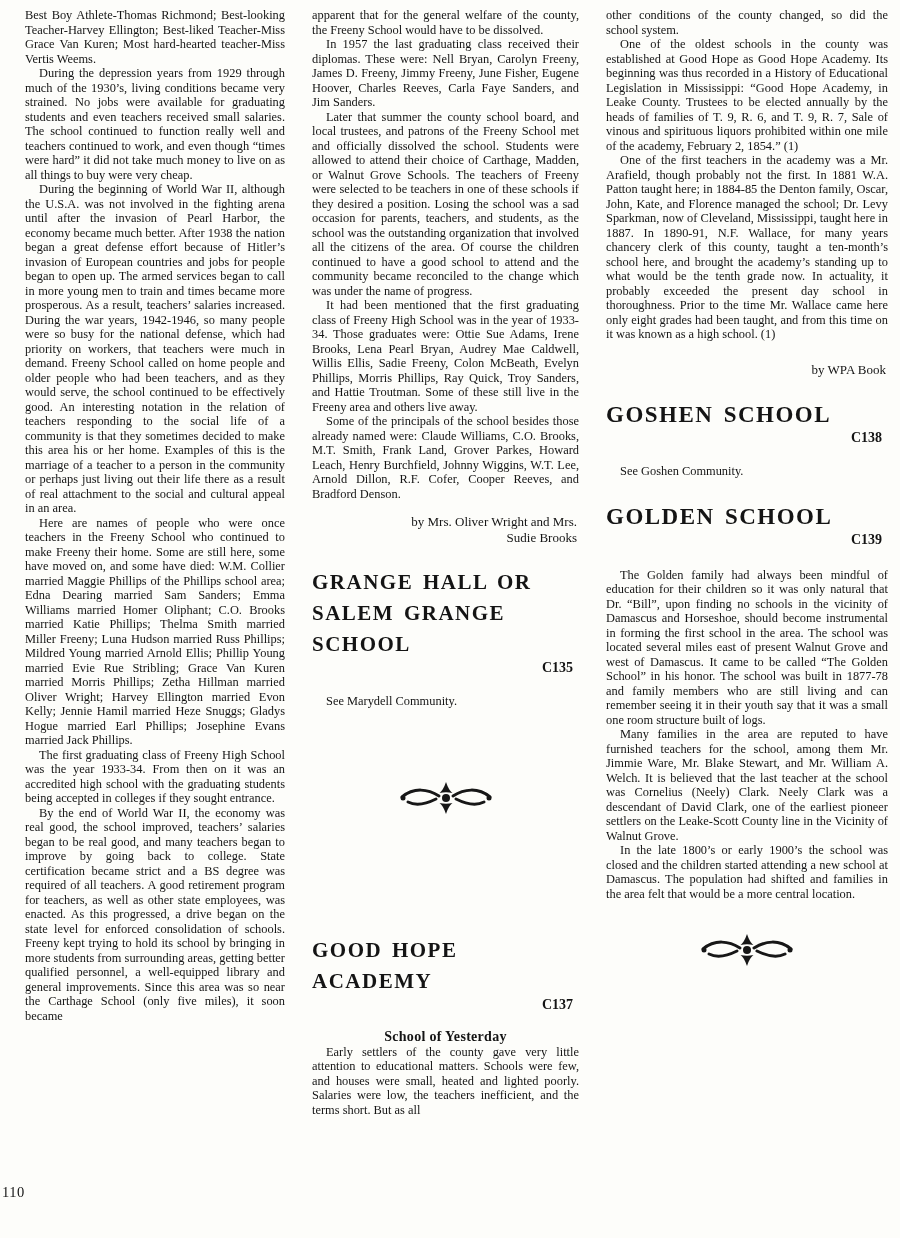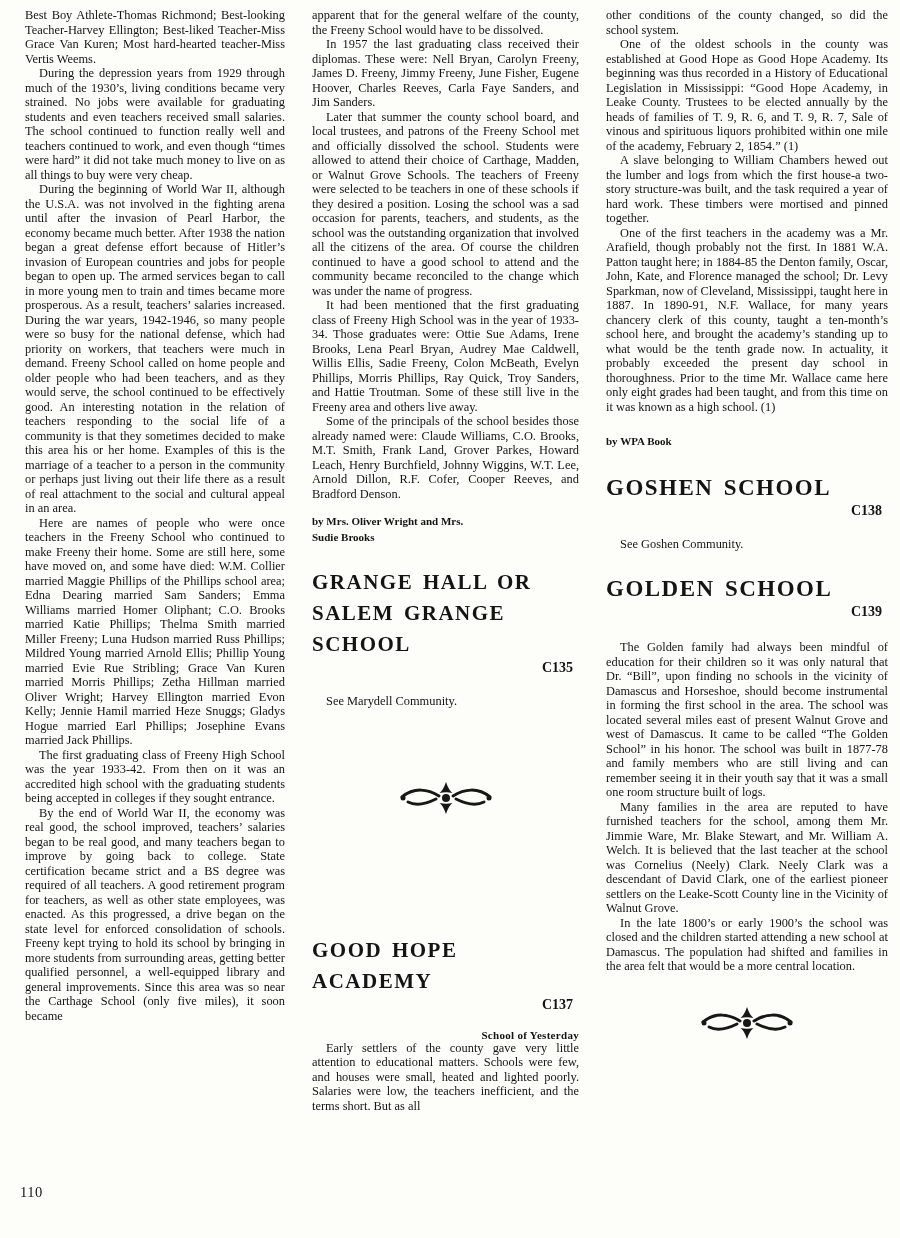--- a/index.html
+++ b/index.html
@@ -22,23 +22,24 @@
   .col3 { width: 282px; }
   p {
     margin: 0;
     font-size: 12.4px;
     line-height: 14.5px;
     text-align: justify;
     text-indent: 14px;
   }
   p.noindent { text-indent: 0; }
   .byline {
-    font-weight: bold;
-    font-size: 11px;
+    font-weight: normal;
+    font-size: 13px;
     line-height: 15.5px;
+    text-align: right;
     padding-right: 2px;
   }
   .byline2col { margin-top: 13px; }
   .heading {
     margin: 0;
     text-align: left;
     font-weight: bold;
     font-size: 21px;
     line-height: 31px;
     letter-spacing: 1.5px;
@@ -48,53 +49,53 @@
   .code {
     text-align: right;
     font-weight: bold;
     font-size: 14px;
     line-height: 16px;
     padding-right: 6px;
     margin: 0;
   }
   .subheading {
     margin: 16px 0 0 0;
-    text-align: right;
+    text-align: center;
     font-weight: bold;
-    font-size: 11px;
+    font-size: 14px;
     letter-spacing: 0.3px;
   }
   .see { margin-top: 18px; }
   .ornament { text-align: center; }
   .orn-col2 { margin-top: 72px; }
   .orn-col3 { margin-top: 32px; }
   .pagenum {
     position: absolute;
-    left: 20px; top: 1184px;
+    left: 2px; top: 1184px;
     font-size: 14.5px;
     letter-spacing: 0.5px;
   }
   .mt18 { }
   .mt20 { margin-top: 20px; }
   .mt22 { margin-top: 22px; }
   .mt28 { margin-top: 22px; }
   .mt80 { margin-top: 116px; }
 </style>
 </head>
 <body>
 
 <div class="page">
   <div class="cols">
 
     <div class="col col1">
       <p class="noindent">Best Boy Athlete-Thomas Richmond; Best-looking Teacher-Harvey Ellington; Best-liked Teacher-Miss Grace Van Kuren; Most hard-hearted teacher-Miss Vertis Weems.</p>
       <p>During the depression years from 1929 through much of the 1930’s, living conditions became very strained. No jobs were available for graduating students and even teachers received small salaries. The school continued to function really well and teachers continued to work, and even though “times were hard” it did not take much money to live on as all things to buy were very cheap.</p>
       <p>During the beginning of World War II, although the U.S.A. was not involved in the fighting arena until after the invasion of Pearl Harbor, the economy became much better. After 1938 the nation began a great defense effort because of Hitler’s invasion of European countries and jobs for people began to open up. The armed services began to call in more young men to train and times became more prosperous. As a result, teachers’ salaries increased. During the war years, 1942-1946, so many people were so busy for the national defense, which had priority on workers, that teachers were much in demand. Freeny School called on home people and older people who had been teachers, and as they would serve, the school continued to be effectively good. An interesting notation in the relation of teachers responding to the social life of a community is that they sometimes decided to make this area his or her home. Examples of this is the marriage of a teacher to a person in the community or perhaps just living out their life there as a result of real attachment to the social and cultural appeal in an area.</p>
       <p>Here are names of people who were once teachers in the Freeny School who continued to make Freeny their home. Some are still here, some have moved on, and some have died: W.M. Collier married Maggie Phillips of the Phillips school area; Edna Dearing married Sam Sanders; Emma Williams married Homer Oliphant; C.O. Brooks married Katie Phillips; Thelma Smith married Miller Freeny; Luna Hudson married Russ Phillips; Mildred Young married Arnold Ellis; Phillip Young married Evie Rue Stribling; Grace Van Kuren married Morris Phillips; Zetha Hillman married Oliver Wright; Harvey Ellington married Evon Kelly; Jennie Hamil married Heze Snuggs; Gladys Hogue married Earl Phillips; Josephine Evans married Jack Phillips.</p>
-      <p>The first graduating class of Freeny High School was the year 1933-42. From then on it was an accredited high school with the graduating students being accepted in colleges if they sought entrance.</p>
+      <p>The first graduating class of Freeny High School was the year 1933-34. From then on it was an accredited high school with the graduating students being accepted in colleges if they sought entrance.</p>
       <p>By the end of World War II, the economy was real good, the school improved, teachers’ salaries began to be real good, and many teachers began to improve by going back to college. State certification became strict and a BS degree was required of all teachers. A good retirement program for teachers, as well as other state employees, was enacted. As this progressed, a drive began on the state level for enforced consolidation of schools. Freeny kept trying to hold its school by bringing in more students from surrounding areas, getting better qualified personnel, a well-equipped library and general improvements. Since this area was so near the Carthage School (only five miles), it soon became</p>
     </div>
 
     <div class="col col2">
       <p class="noindent">apparent that for the general welfare of the county, the Freeny School would have to be dissolved.</p>
       <p>In 1957 the last graduating class received their diplomas. These were: Nell Bryan, Carolyn Freeny, James D. Freeny, Jimmy Freeny, June Fisher, Eugene Hoover, Charles Reeves, Carla Faye Sanders, and Jim Sanders.</p>
       <p>Later that summer the county school board, and local trustees, and patrons of the Freeny School met and officially dissolved the school. Students were allowed to attend their choice of Carthage, Madden, or Walnut Grove Schools. The teachers of Freeny were selected to be teachers in one of these schools if they desired a position. Losing the school was a sad occasion for parents, teachers, and students, as the school was the outstanding organization that involved all the citizens of the area. Of course the children continued to have a good school to attend and the community became reconciled to the change which was under the name of progress.</p>
       <p>It had been mentioned that the first graduating class of Freeny High School was in the year of 1933-34. Those graduates were: Ottie Sue Adams, Irene Brooks, Lena Pearl Bryan, Audrey Mae Caldwell, Willis Ellis, Sadie Freeny, Colon McBeath, Evelyn Phillips, Morris Phillips, Ray Quick, Troy Sanders, and Hattie Troutman. Some of these still live in the Freeny area and others live away.</p>
       <p>Some of the principals of the school besides those already named were: Claude Williams, C.O. Brooks, M.T. Smith, Frank Land, Grover Parkes, Howard Leach, Henry Burchfield, Johnny Wiggins, W.T. Lee, Arnold Dillon, R.F. Cofer, Cooper Reeves, and Bradford Denson.</p>
 
@@ -137,21 +138,20 @@
       <div class="code">C137</div>
 
       <h3 class="subheading">School of Yesterday</h3>
 
       <p class="mt18">Early settlers of the county gave very little attention to educational matters. Schools were few, and houses were small, heated and lighted poorly. Salaries were low, the teachers inefficient, and the terms short. But as all</p>
     </div>
 
     <div class="col col3">
       <p class="noindent">other conditions of the county changed, so did the school system.</p>
       <p>One of the oldest schools in the county was established at Good Hope as Good Hope Academy. Its beginning was thus recorded in a History of Educational Legislation in Mississippi: “Good Hope Academy, in Leake County. Trustees to be elected annually by the heads of families of T. 9, R. 6, and T. 9, R. 7, Sale of vinous and spirituous liquors prohibited within one mile of the academy, February 2, 1854.” (1)</p>
-      <p>A slave belonging to William Chambers hewed out the lumber and logs from which the first house-a two-story structure-was built, and the task required a year of hard work. These timbers were mortised and pinned together.</p>
       <p>One of the first teachers in the academy was a Mr. Arafield, though probably not the first. In 1881 W.A. Patton taught here; in 1884-85 the Denton family, Oscar, John, Kate, and Florence managed the school; Dr. Levy Sparkman, now of Cleveland, Mississippi, taught here in 1887. In 1890-91, N.F. Wallace, for many years chancery clerk of this county, taught a ten-month’s school here, and brought the academy’s standing up to what would be the tenth grade now. In actuality, it probably exceeded the present day school in thoroughness. Prior to the time Mr. Wallace came here only eight grades had been taught, and from this time on it was known as a high school. (1)</p>
 
       <div class="byline mt20">by WPA Book</div>
 
       <h2 class="heading single mt22">GOSHEN SCHOOL</h2>
       <div class="code">C138</div>
 
       <p class="see">See Goshen Community.</p>
 
       <h2 class="heading single mt22">GOLDEN SCHOOL</h2>

